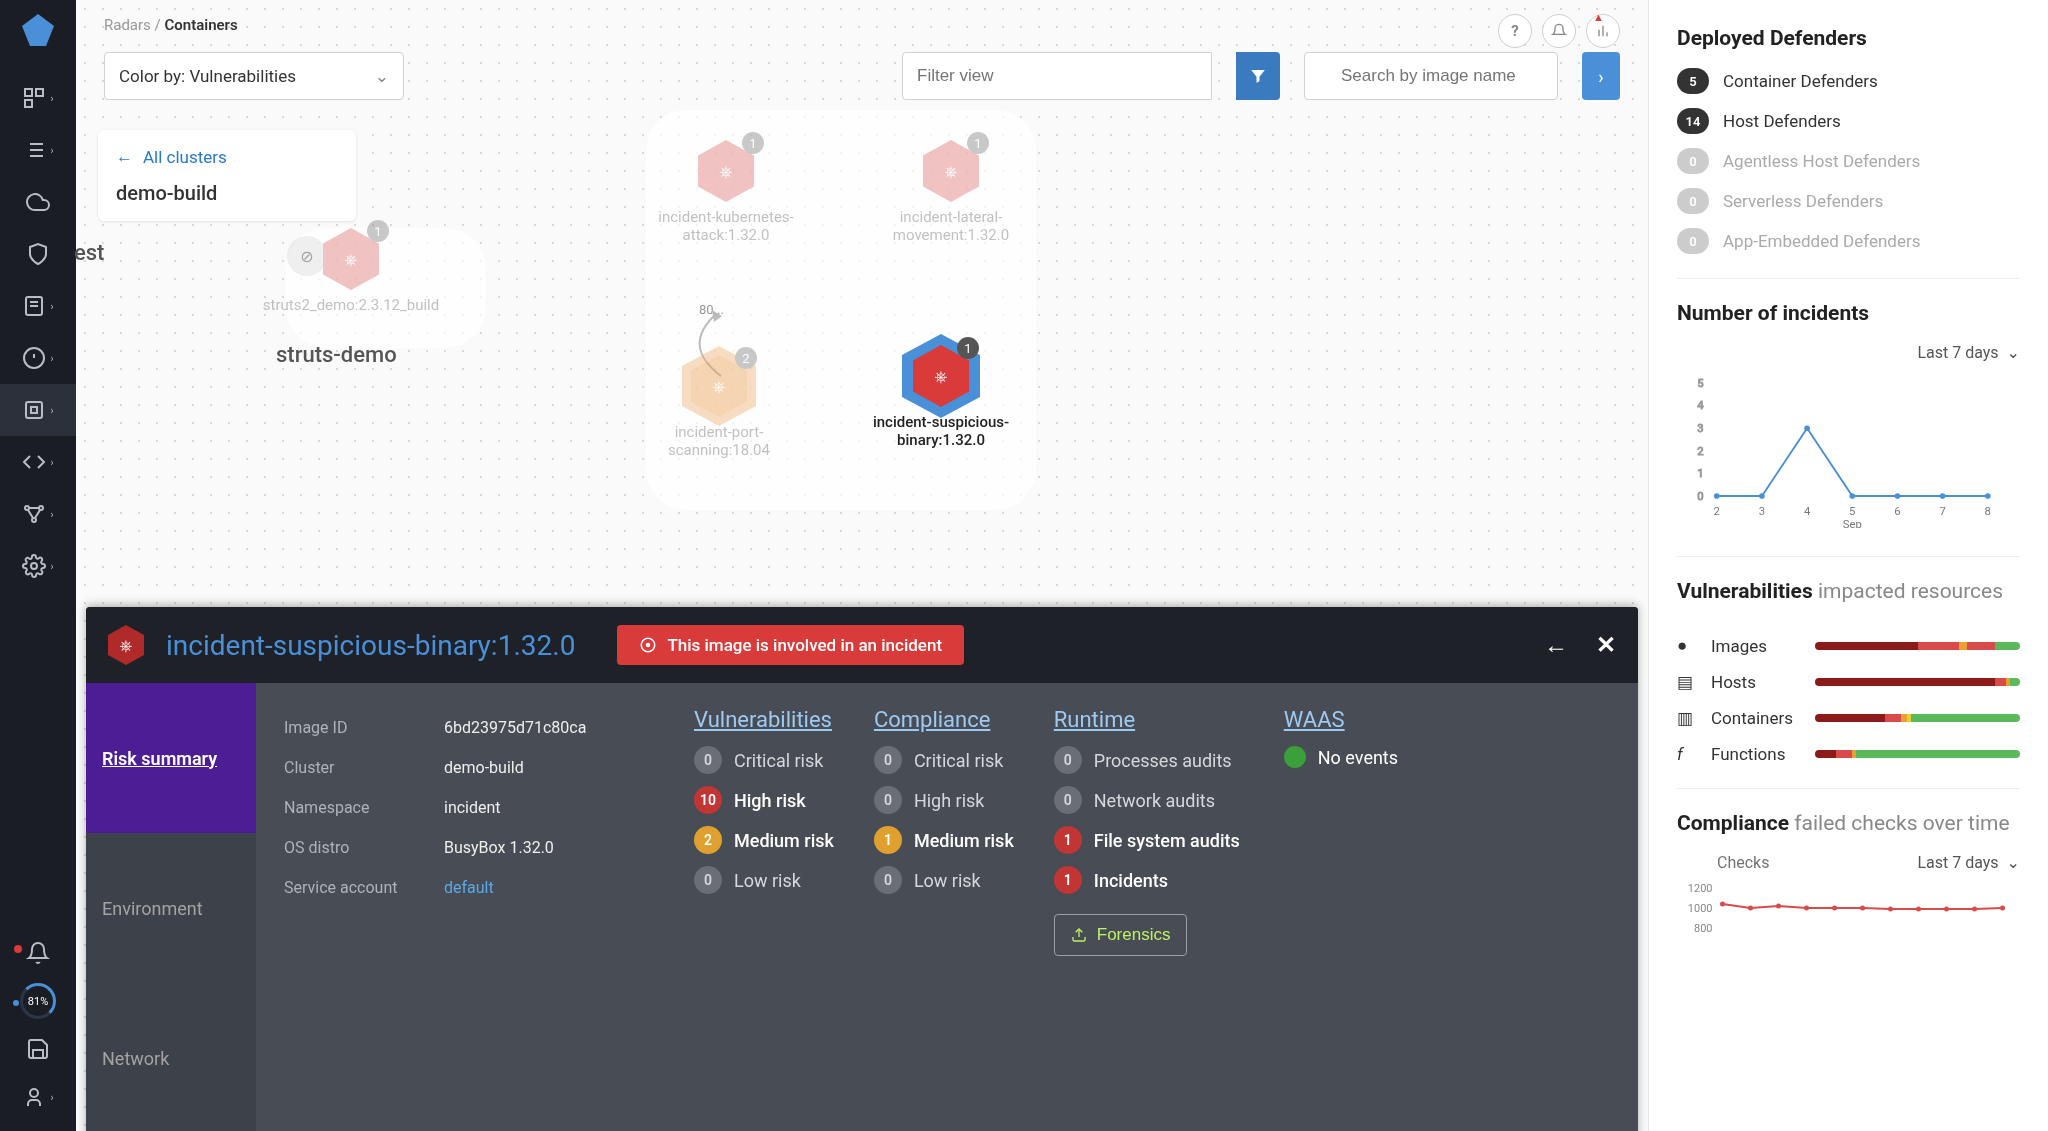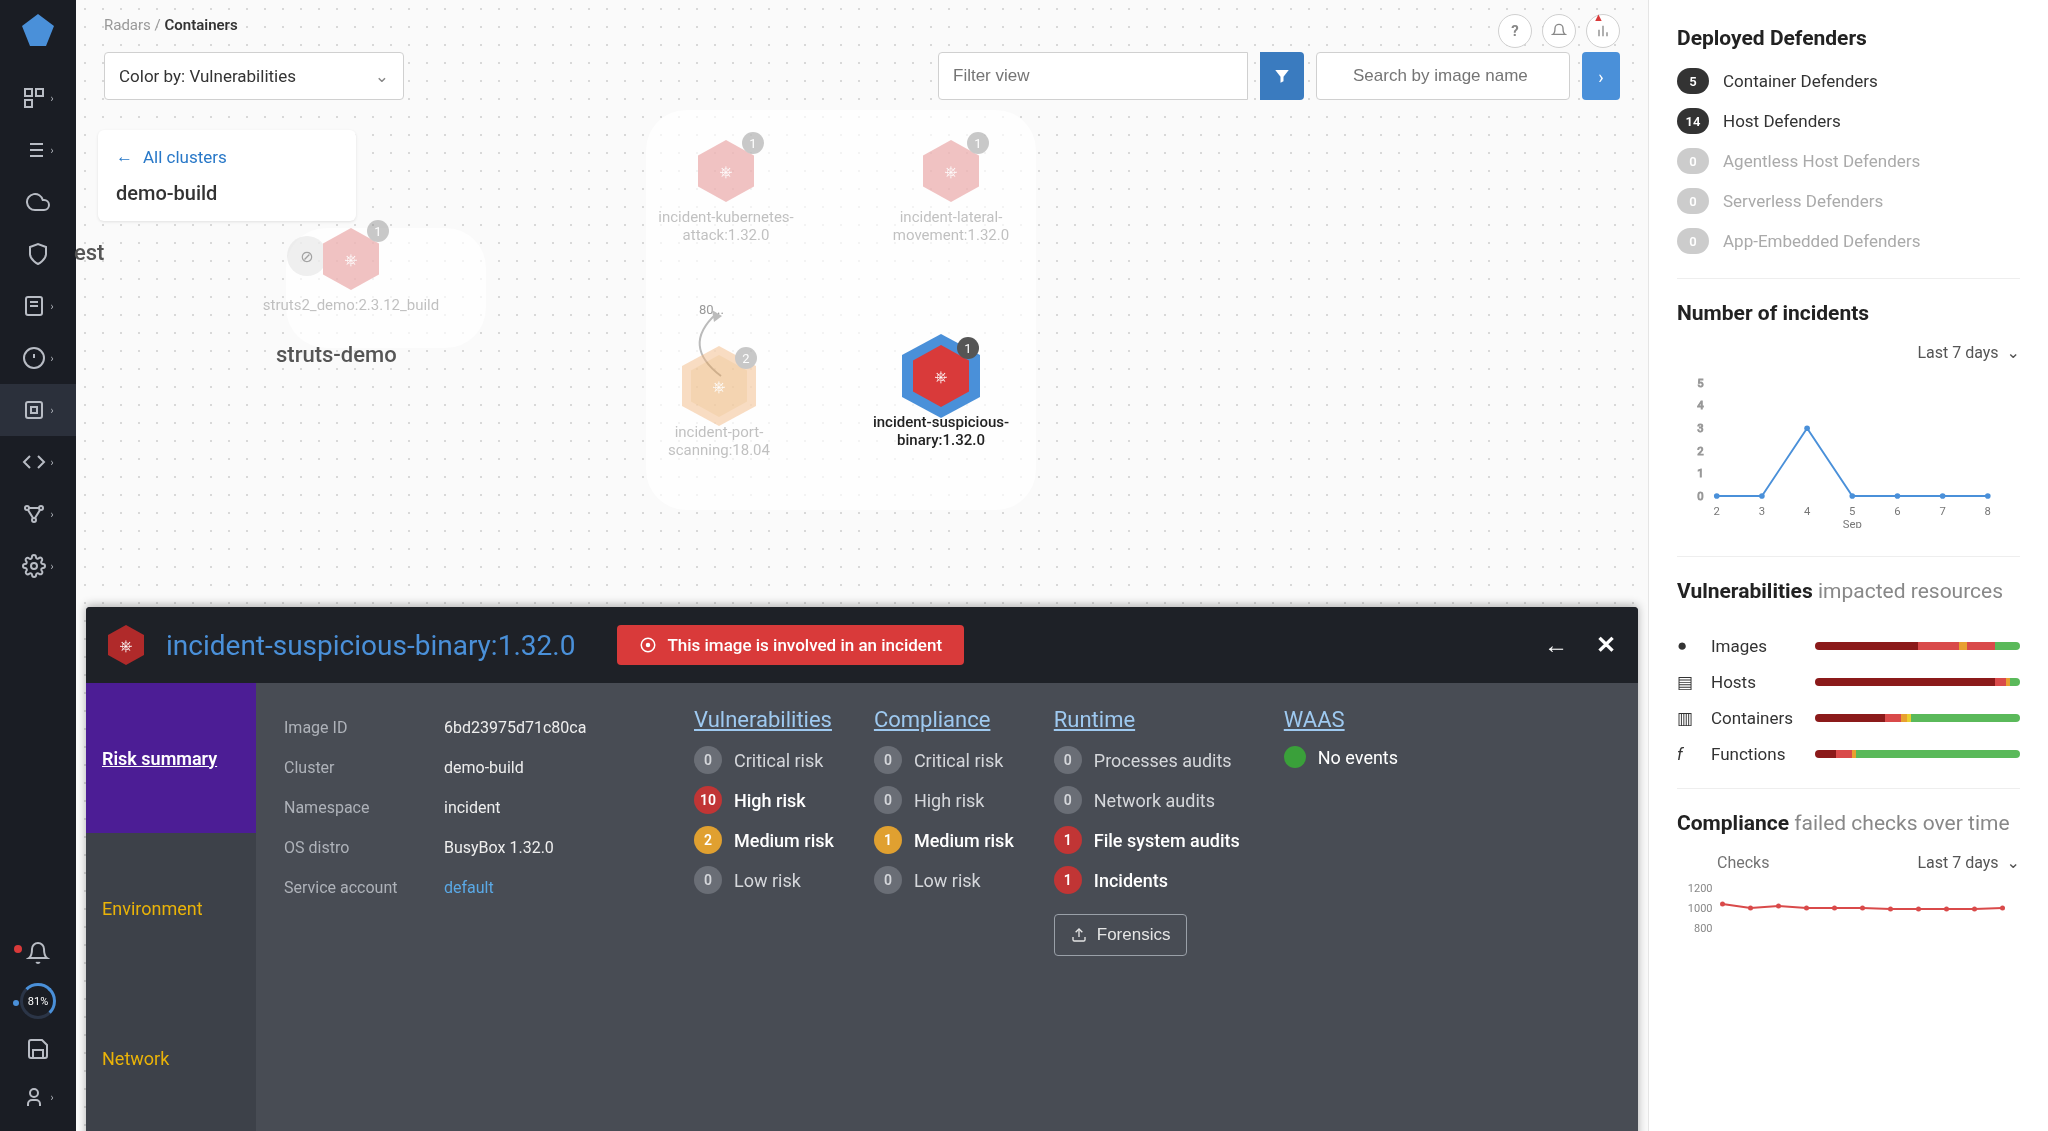--- a/index.html
+++ b/index.html
@@ -14,21 +14,21 @@
   .left-rail .bottom .nav-item { height: 48px; }
   .left-rail .gauge { width: 36px; height: 36px; border-radius: 50%; border: 3px solid #2b3547; border-top-color: #4a90d9; border-right-color: #4a90d9; display: flex; align-items: center; justify-content: center; font-size: 11px; color: #fff; position: relative; }
   .left-rail .gauge::before { content: ""; position: absolute; left: -10px; top: 14px; width: 6px; height: 6px; background: #4a90d9; border-radius: 50%; }
   .left-rail .notif-dot { position: absolute; left: 14px; top: 16px; width: 8px; height: 8px; background: #d93a3a; border-radius: 50%; }
   .expand-tab { position: absolute; left: 76px; bottom: 0; width: 22px; height: 28px; background: #4a90d9; color: #fff; display: flex; align-items: center; justify-content: center; font-size: 12px; cursor: pointer; border-top-right-radius: 4px; }
 
   .main { position: absolute; left: 76px; top: 0; right: 400px; bottom: 0; background-image: radial-gradient(#d8d8d8 1px, transparent 1px); background-size: 18px 18px; background-color: #fafafa; }
   .toolbar { position: absolute; top: 0; left: 0; right: 0; padding: 16px 28px 0 28px; }
   .breadcrumb { font-size: 15px; color: #999; margin-bottom: 18px; }
   .breadcrumb .current { color: #333; font-weight: 600; }
-  .toolbar-row { display: flex; align-items: center; gap: 12px; }
+  .toolbar-row { display: flex; align-items: center; gap: 24px; }
   .select-box { width: 300px; height: 48px; background: #fff; border: 1px solid #d0d0d0; border-radius: 4px; display: flex; align-items: center; padding: 0 14px; font-size: 17px; color: #333; cursor: pointer; }
   .select-box span:last-child { margin-left: auto; color: #888; }
   .spacer { flex: 1; }
   .filter-input { width: 310px; height: 48px; background: #fff; border: 1px solid #d0d0d0; border-radius: 4px 0 0 4px; padding: 0 14px; font-size: 17px; color: #666; }
   .filter-btn { width: 44px; height: 48px; background: #3a7bbf; color: #fff; border: none; border-radius: 0 4px 4px 0; cursor: pointer; display:flex;align-items:center;justify-content:center; }
   .search-input { width: 254px; height: 48px; background: #fff; border: 1px solid #d0d0d0; border-radius: 4px; padding: 0 14px 0 36px; font-size: 17px; color: #666; position: relative; }
   .search-wrap { position: relative; }
   .search-wrap .sicon { position: absolute; left: 12px; top: 15px; color: #888; }
   .next-btn { width: 38px; height: 48px; background: #4a90d9; color: #fff; border-radius: 4px; display: flex; align-items: center; justify-content: center; cursor: pointer; font-size: 18px; }
   .top-icons { position: absolute; right: 28px; top: 14px; display: flex; gap: 10px; }
@@ -59,36 +59,36 @@
   .detail { position: absolute; left: 10px; right: 10px; bottom: -16px; height: 540px; background: #3d4149; color: #d5d7db; border-radius: 4px 4px 0 0; overflow: hidden; box-shadow: 0 -2px 10px rgba(0,0,0,.3); }
   .detail-head { height: 76px; background: #1e2127; display: flex; align-items: center; padding: 0 22px; gap: 22px; }
   .detail-head .dhex { width: 36px; height: 40px; background: #b02a2a; clip-path: polygon(50% 0, 100% 25%, 100% 75%, 50% 100%, 0 75%, 0 25%); display:flex;align-items:center;justify-content:center;color:#fff;font-size:16px; }
   .detail-head .title { font-size: 28px; color: #4a90d9; font-weight: 400; }
   .detail-head .incident-pill { background: #d93a3a; color: #fff; padding: 10px 22px; border-radius: 4px; font-size: 17px; display: flex; align-items: center; gap: 10px; font-weight: 500; margin-left: 20px;}
   .detail-head .right { margin-left: auto; display: flex; gap: 28px; }
   .detail-head .right span { color: #fff; font-size: 24px; cursor: pointer; font-weight: bold; }
 
   .detail-body { display: flex; height: calc(100% - 76px); }
   .detail-tabs { width: 170px; display: flex; flex-direction: column; }
-  .detail-tabs .tab { height: 150px; display: flex; align-items: center; padding-left: 16px; font-size: 18px; color: #eab308; cursor: pointer; }
+  .detail-tabs .tab { height: 150px; display: flex; align-items: center; padding-left: 16px; font-size: 18px; color: #a3a3a3; cursor: pointer; }
   .detail-tabs .tab.active { background: #4c1d95; color: #fff; font-weight: 600; text-decoration: underline; }
   .detail-content { flex: 1; background: #484c54; padding: 24px 28px; display: flex; gap: 40px; }
   .meta-col { width: 370px; }
   .meta-col .row { display: flex; height: 40px; align-items: center; font-size: 16px; }
   .meta-col .row .k { color: #aeb2b9; width: 160px; }
   .meta-col .row .v { color: #eee; }
   .meta-col .row .v.link { color: #5aa9e6; }
   .risk-cols { display: flex; gap: 40px; flex: 1; }
   .risk-col .head { font-size: 22px; color: #9ec9f0; text-decoration: underline; margin-bottom: 14px; display: block; }
   .risk-row { display: flex; align-items: center; gap: 12px; font-size: 18px; margin-bottom: 12px; }
   .pill { min-width: 28px; height: 28px; border-radius: 14px; background: #6a6e76; color: #d5d7db; display: inline-flex; align-items: center; justify-content: center; font-size: 14px; font-weight: 600; padding: 0 6px; }
   .pill.red { background: #c13535; color: #fff; }
   .pill.orange { background: #e0a030; color: #fff; }
   .dot-g { width: 22px; height: 22px; border-radius: 50%; background: #3aa03a; display:inline-block; }
-  .forensics-btn { border: 1px solid #9aa0a8; background: transparent; color: #e5e5e5; padding: 10px 16px; border-radius: 4px; font-size: 17px; display: inline-flex; align-items: center; gap: 10px; cursor: pointer; margin-top: 8px; }
+  .forensics-btn { border: 1px solid #9aa0a8; background: transparent; color: #bef264; padding: 10px 16px; border-radius: 4px; font-size: 17px; display: inline-flex; align-items: center; gap: 10px; cursor: pointer; margin-top: 8px; }
 
   
   .right-panel { position: absolute; right: 0; top: 0; bottom: 0; width: 400px; background: #fff; border-left: 1px solid #e5e5e5; padding: 26px 28px; overflow-y: auto; }
   .right-panel h2, .right-panel h3 { font-size: 21px; font-weight: 700; color: #222; margin-bottom: 18px; }
   .def-row { display: flex; align-items: center; gap: 14px; font-size: 17px; margin-bottom: 14px; }
   .def-row.muted { color: #aaa; }
   .def-row .cnt { min-width: 32px; height: 26px; border-radius: 13px; background: #333; color: #fff; font-size: 13px; display: flex; align-items: center; justify-content: center; font-weight: 600; padding: 0 4px;}
   .def-row.muted .cnt { background: #ccc; color: #fff; }
   .section-sep { border-top: 1px solid #eee; margin: 24px 0 22px; }
   .chart-head { display: flex; align-items: center; margin-bottom: 6px; margin-left: 40px; }

